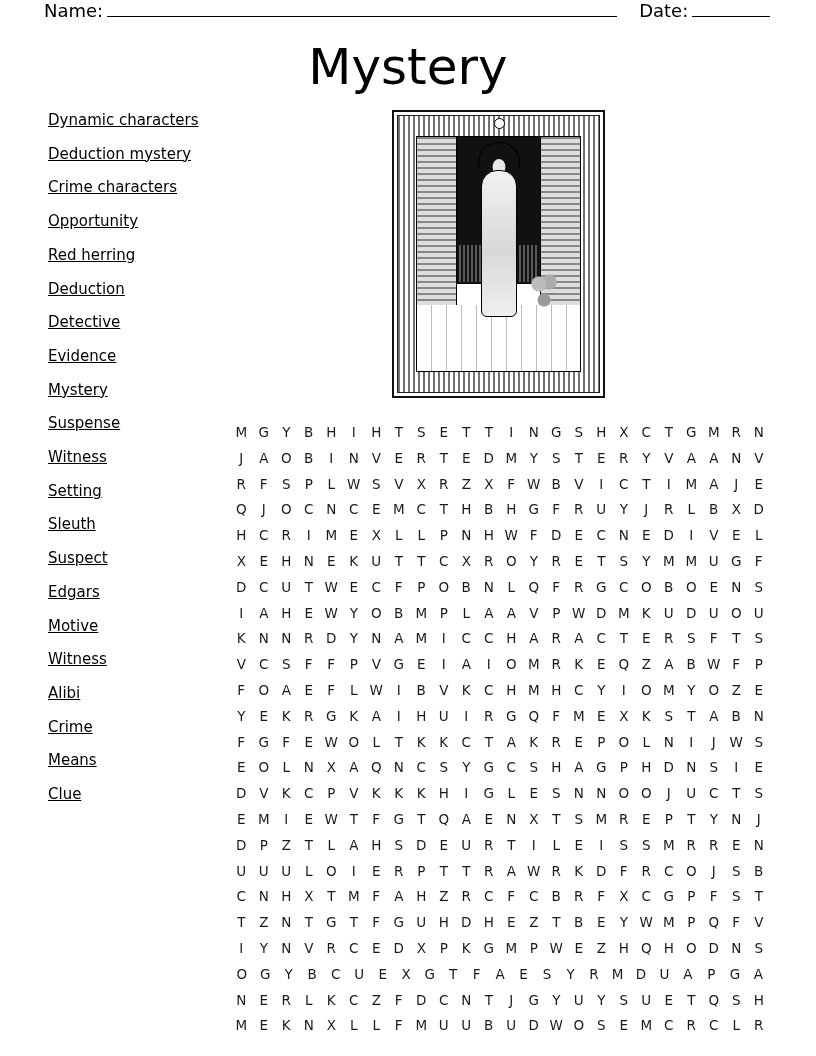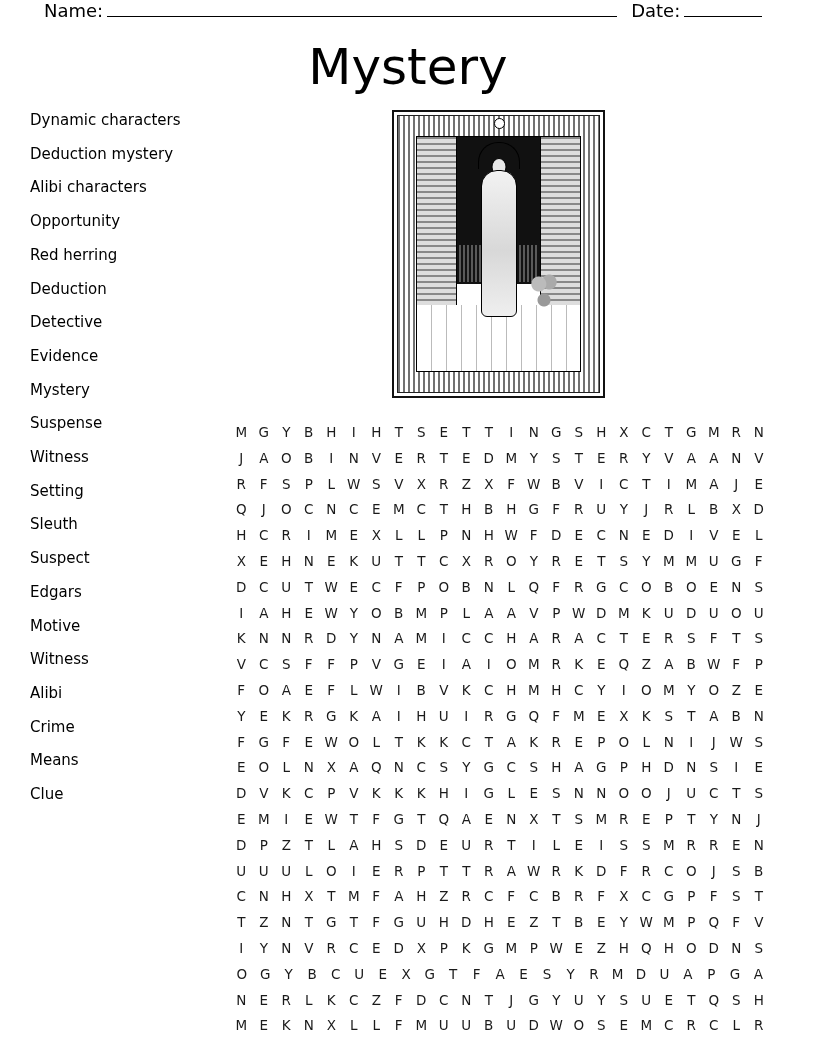--- a/index.html
+++ b/index.html
@@ -38,41 +38,42 @@
     white-space: nowrap;
   }
   .hdr-rule {
     flex: 0 0 auto;
     border-bottom: 1px solid #000;
     height: 12px;
     margin: 0 4px;
   }
   .rule-name { width: 510px; }
   .rule-date { width: 78px; }
-  .hdr-date-label { margin-left: 10px; }
+  .hdr-date-label { margin-left: 18px; }
 
   
   .title {
     position: absolute;
     top: 38px;
     left: 0;
     width: 816px;
     text-align: center;
     font-size: 50px;
     font-weight: normal;
     letter-spacing: 0px;
     font-family: "DejaVu Sans", sans-serif;
   }
 
   
   .word-list {
     position: absolute;
     top: 104px;
-    left: 30px;
+    left: 48px;
     width: 210px;
+    text-decoration: underline;
   }
   .word-item {
     font-size: 15px;
     line-height: 33.7px;
     white-space: nowrap;
   }
 
   
   .illustration {
     position: absolute;
@@ -233,21 +234,21 @@
     <span class="hdr-rule rule-name"></span>
     <span class="hdr-label hdr-date-label">Date:</span>
     <span class="hdr-rule rule-date"></span>
   </div>
 
   <div class="title">Mystery</div>
 
   <div class="word-list">
       <div class="word-item">Dynamic characters</div>
       <div class="word-item">Deduction mystery</div>
-      <div class="word-item">Alibi characters</div>
+      <div class="word-item">Crime characters</div>
       <div class="word-item">Opportunity</div>
       <div class="word-item">Red herring</div>
       <div class="word-item">Deduction</div>
       <div class="word-item">Detective</div>
       <div class="word-item">Evidence</div>
       <div class="word-item">Mystery</div>
       <div class="word-item">Suspense</div>
       <div class="word-item">Witness</div>
       <div class="word-item">Setting</div>
       <div class="word-item">Sleuth</div>

